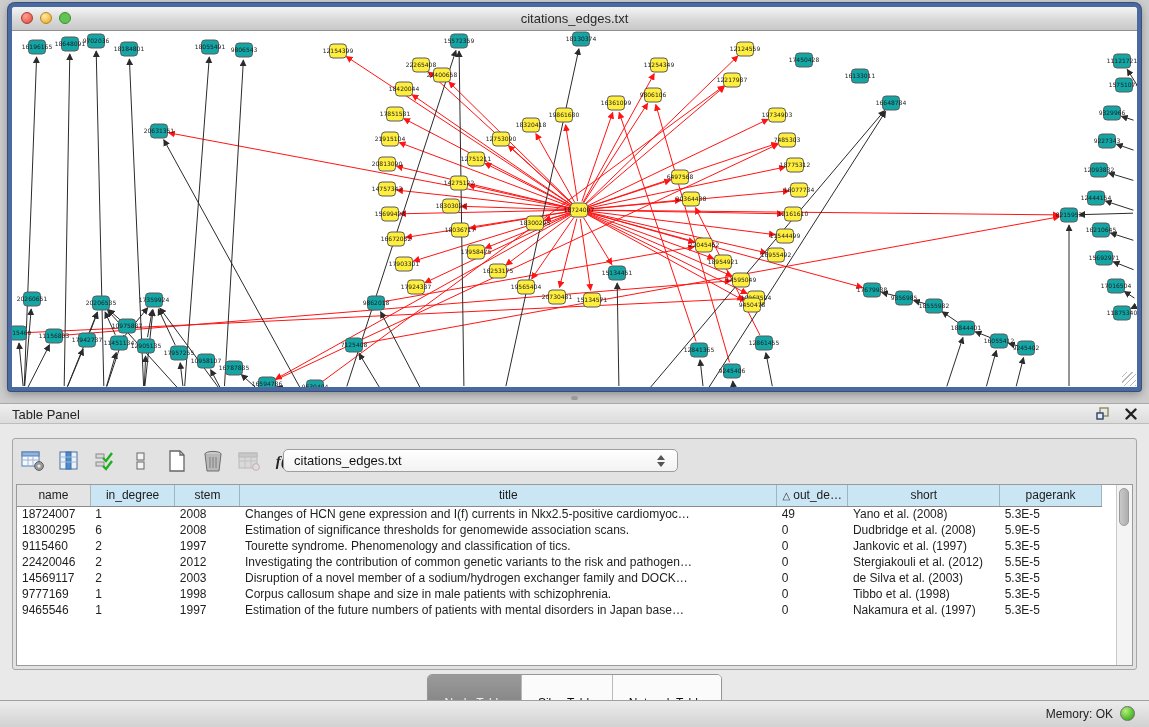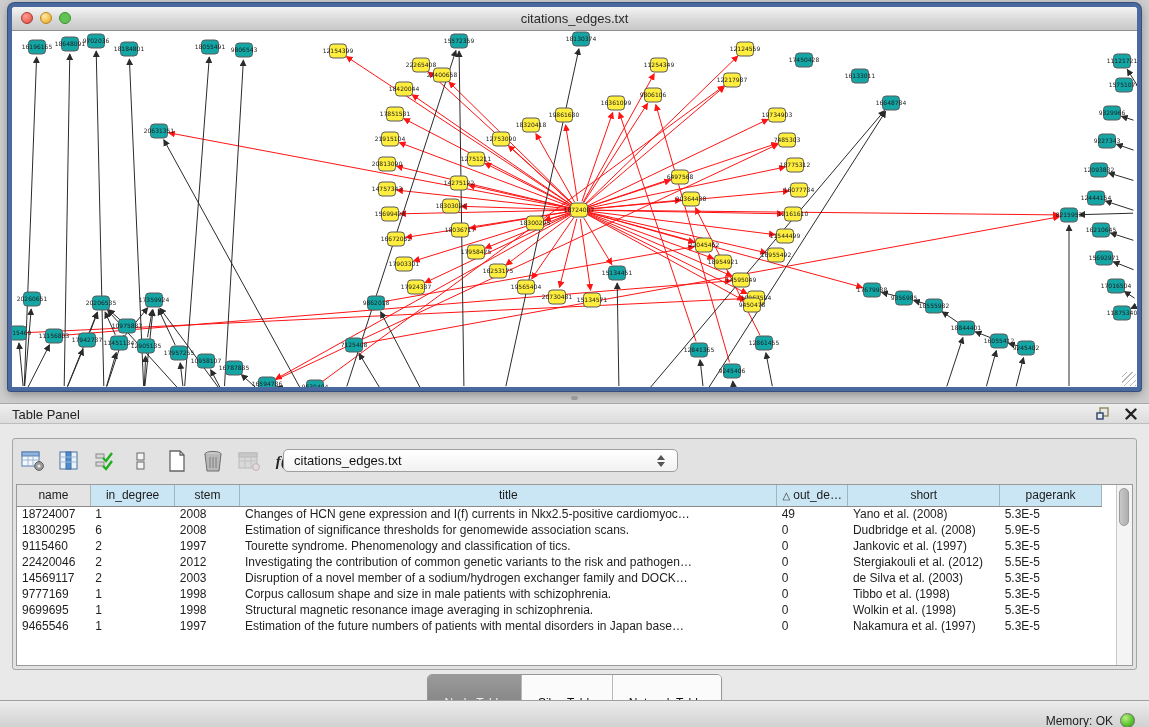--- a/index.html
+++ b/index.html
@@ -66,21 +66,21 @@
 
   .tabbar{position:absolute;left:0;top:674px;width:1149px;display:flex;justify-content:center;}
   .segwrap{display:flex;border:1px solid #979797;border-radius:5px;overflow:hidden;
            background:#fbfbfb;box-shadow:0 1px 1px rgba(0,0,0,.15);}
   .seg{font-size:12px;padding:21px 16px 4px;border-right:1px solid #b9b9b9;color:#111;background:#fbfbfb;}
   .seg:last-child{border-right:none;}
   .seg.active{background:linear-gradient(#9a9a9a,#7f7f7f);color:#f2f2f2;}
 
   .statusbar{position:absolute;left:0;top:700px;width:1149px;height:27px;
              background:linear-gradient(#ececec,#d2d2d2);border-top:1px solid #a0a0a0;box-sizing:border-box;}
-  .mem{position:absolute;right:14px;top:12px;display:flex;align-items:center;gap:7px;font-size:12px;color:#222;}
+  .mem{position:absolute;right:14px;top:5px;display:flex;align-items:center;gap:7px;font-size:12px;color:#222;}
   .memdot{width:15px;height:15px;border-radius:50%;box-sizing:border-box;border:1px solid #6f6f6f;
           background:radial-gradient(circle at 35% 30%,#b8ef7c,#57c02e 60%,#379712);}
 </style>
 </head>
 <body>
 
 <div id="app">
 
   <div class="netbg"></div>
 
@@ -758,29 +758,20 @@
           <tr>
             <td>9777169</td>
             <td>1</td>
             <td>1998</td>
             <td>Corpus callosum shape and size in male patients with schizophrenia.</td>
             <td>0</td>
             <td class="c-short">Tibbo et al. (1998)</td>
             <td>5.3E-5</td>
           </tr>
           <tr>
-            <td>9699695</td>
-            <td>1</td>
-            <td>1998</td>
-            <td>Structural magnetic resonance image averaging in schizophrenia.</td>
-            <td>0</td>
-            <td class="c-short">Wolkin et al. (1998)</td>
-            <td>5.3E-5</td>
-          </tr>
-          <tr>
             <td>9465546</td>
             <td>1</td>
             <td>1997</td>
             <td>Estimation of the future numbers of patients with mental disorders in Japan base…</td>
             <td>0</td>
             <td class="c-short">Nakamura et al. (1997)</td>
             <td>5.3E-5</td>
           </tr>
         </tbody>
     </table>

